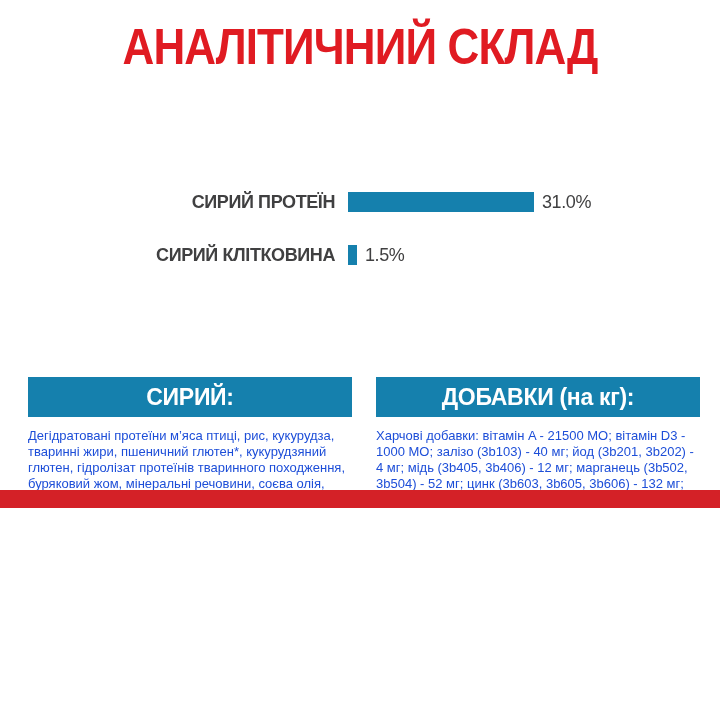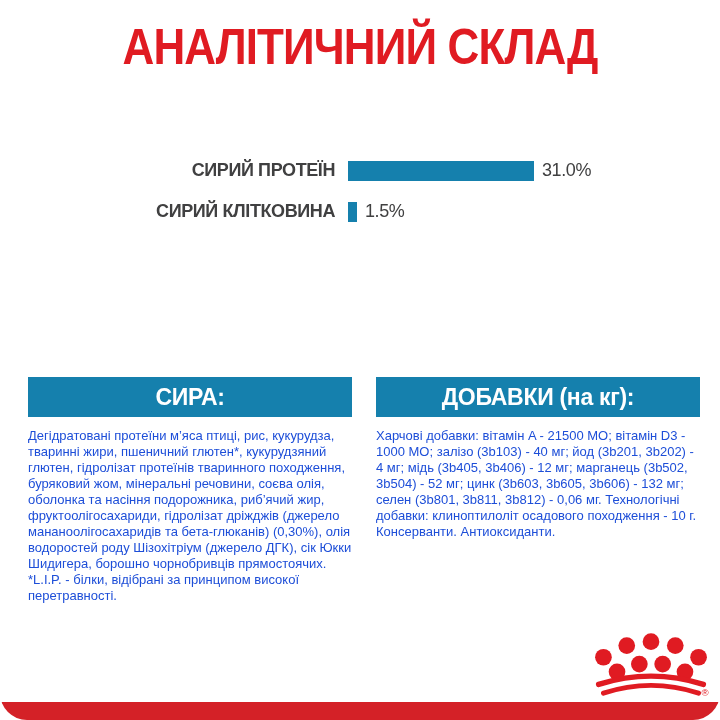--- a/index.html
+++ b/index.html
@@ -1,28 +1,27 @@
 <!DOCTYPE html>
 <html><head>
 <meta charset="utf-8">
 <style>
   * { margin:0; padding:0; box-sizing:border-box; }
   html,body { background:#ffffff; }
   .page {
-    position:relative; width:720px; height:720px; background:#ffffff; overflow:hidden;
+    position:relative; width:720px; height:508px; background:#ffffff; overflow:hidden;
     font-family:"Liberation Sans", sans-serif;
-    border-radius:27px;
   }
   .page-title {
     position:absolute; top:18px; left:0; width:720px; text-align:center;
     font-size:50px; font-weight:bold; color:#e01b22; letter-spacing:-1px;
     transform:scaleX(0.88); transform-origin:50% 50%; white-space:nowrap;
   }
   .chart { position:absolute; top:160px; left:10px; width:700px; }
-  .chart-row { display:flex; align-items:center; height:21px; margin-bottom:20px; }
+  .chart-row { display:flex; align-items:flex-start; height:21px; margin-bottom:20px;margin-top:32px; }
   .chart-label {
     width:338px; text-align:right; padding-right:13px;
     font-size:18px; font-weight:bold; color:#404041; letter-spacing:-0.4px;
     white-space:nowrap;
   }
   .chart-bar { height:20px; background:#1580ad; flex:none; }
   .chart-value {
     margin-left:8px; font-size:18px; font-weight:normal; color:#404041; letter-spacing:-0.4px;
   }
   .section { position:absolute; top:377px; width:324px; }
@@ -53,21 +52,21 @@
         <div class="chart-value">31.0%</div>
       </div>
       <div class="chart-row">
         <div class="chart-label">СИРИЙ КЛІТКОВИНА</div>
         <div class="chart-bar" style="width: 9px; background: rgb(21, 128, 173);"></div>
         <div class="chart-value">1.5%</div>
       </div>
     </div>
 
   <div class="section left">
-    <div class="section-header">СИРА:</div>
+    <div class="section-header">СИРИЙ:</div>
     <div class="section-body">Дегідратовані протеїни м’яса птиці, рис, кукурудза, тваринні жири, пшеничний глютен*, кукурудзяний глютен, гідролізат протеїнів тваринного походження, буряковий жом, мінеральні речовини, соєва олія, оболонка та насіння подорожника, риб’ячий жир, фруктоолігосахариди, гідролізат дріжджів (джерело мананоолігосахаридів та бета-глюканів) (0,30%), олія водоростей роду Шізохітріум (джерело ДГК), сік Юкки Шидигера, борошно чорнобривців прямостоячих.
 *L.I.P. - білки, відібрані за принципом високої перетравності.</div>
   </div>
 
   <div class="section right">
     <div class="section-header">ДОБАВКИ (на кг):</div>
     <div class="section-body">Харчові добавки: вітамін A - 21500 МО; вітамін D3 - 1000 МО; залізо (3b103) - 40 мг; йод (3b201, 3b202) - 4 мг; мідь (3b405, 3b406) - 12 мг; марганець (3b502, 3b504) - 52 мг; цинк (3b603, 3b605, 3b606) - 132 мг; селен (3b801, 3b811, 3b812) - 0,06 мг. Технологічні добавки: клиноптилоліт осадового походження - 10 г. Консерванти. Антиоксиданти.</div>
   </div>
 
   <svg class="crown-logo" viewBox="0 0 124 68" xmlns="http://www.w3.org/2000/svg">

